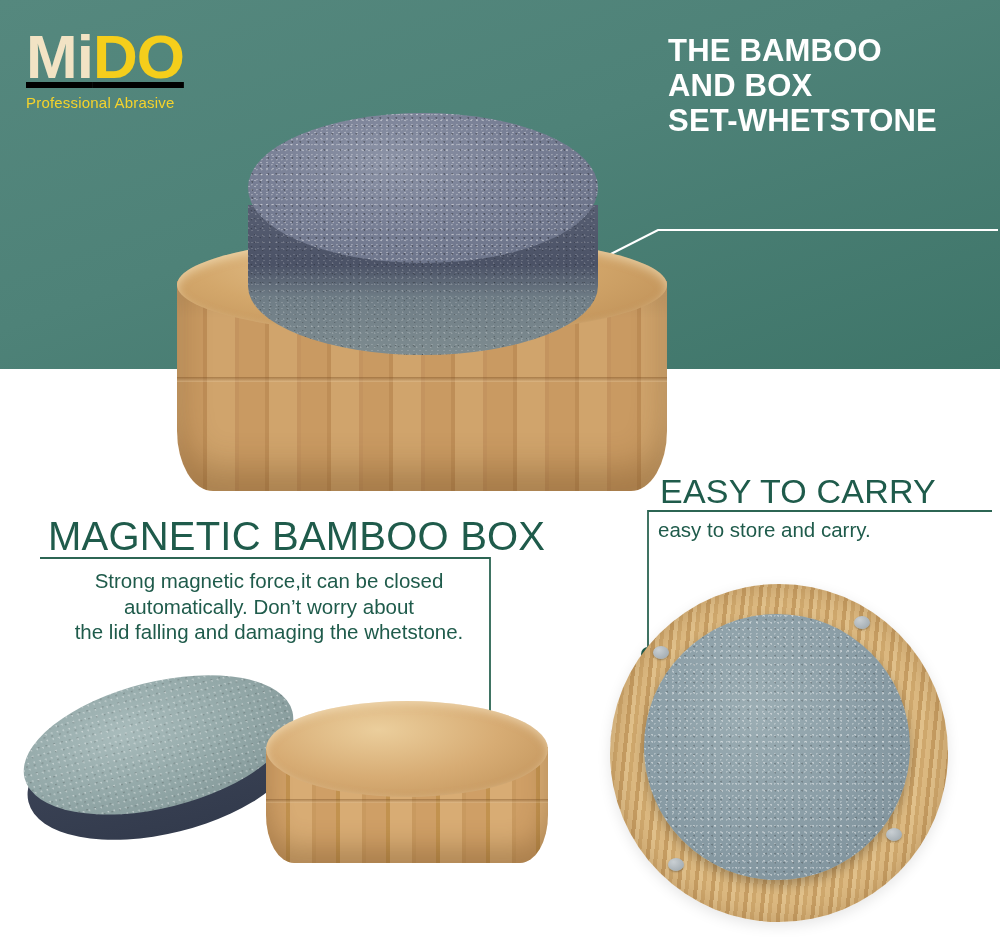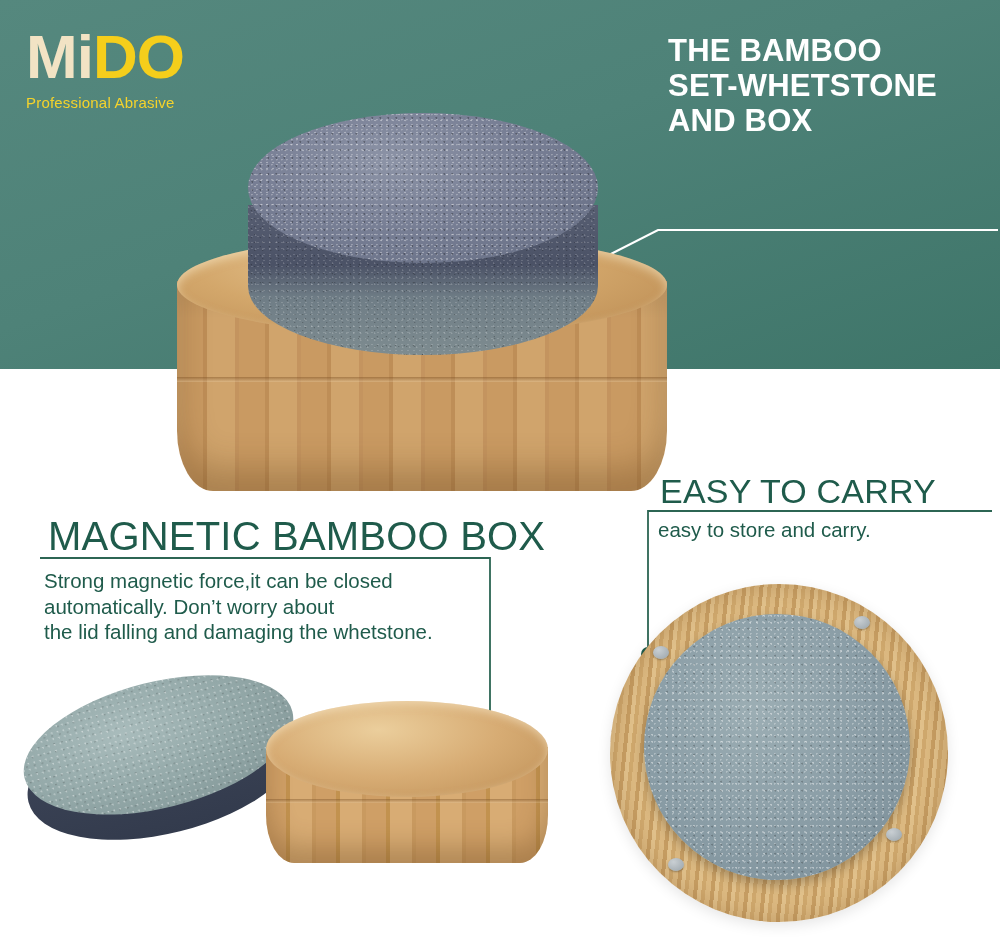--- a/index.html
+++ b/index.html
@@ -13,21 +13,21 @@
   #stage { position:absolute; inset:0; width:1000px; height:937px; background:#ffffff; }
 
   
   .green-band {
     position:absolute; left:0; top:0; width:1000px; height:369px;
     background:linear-gradient(160deg,#55887E 0%,#4E8278 45%,#3E7569 100%);
   }
 
   
   .logo { position:absolute; left:26px; top:26px; width:210px; height:95px; }
-  .logo-word { font-size:62px; font-weight:bold; line-height:62px; letter-spacing:-1px; white-space:nowrap; }
+  .logo-word { font-size:62px; font-weight:bold; line-height:62px; letter-spacing:-1px; white-space:nowrap;text-decoration:underline; }
   .logo-mi { color:#F2E3C4; }
   .logo-do { color:#F5CE1B; }
   .logo-sub {
     color:#F5D32B; font-size:15px; font-weight:500; letter-spacing:.2px;
     margin-top:6px; white-space:nowrap;
   }
 
   
   .headline {
     position:absolute; left:668px; top:33px; width:322px;
@@ -164,21 +164,21 @@
   .m2 { left:258px; top:38px; }
   .m3 { left:290px; top:250px; }
   .m4 { left:72px; top:280px; }
 
   
   .feat-title { color:#1F5B4B; font-weight:normal; letter-spacing:.2px; white-space:nowrap; }
   .feat-body  { color:#1F5B4B; font-size:20.5px; line-height:25.5px; }
   .feat-body div { white-space:nowrap; }
 
   #mag-title { position:absolute; left:48px; top:514px; font-size:40px; }
-  #mag-body  { position:absolute; left:44px; top:568px; width:450px; }
+  #mag-body  { position:absolute; left:44px; top:568px; width:450px;text-align:center; }
 
   #carry-title { position:absolute; left:660px; top:472px; font-size:34px; }
   #carry-body  { position:absolute; left:658px; top:517px; width:330px; }
 
   .lead-mag   { position:absolute; left:40px;  top:548px; width:470px; height:200px; pointer-events:none; }
   .lead-carry { position:absolute; left:640px; top:505px; width:360px; height:165px; pointer-events:none; }
 </style>
 </head>
 <body>
 
@@ -186,22 +186,22 @@
 
   <div class="green-band"></div>
 
   <div class="logo">
     <div class="logo-word"><span class="logo-mi">Mi</span><span class="logo-do">DO</span></div>
     <div class="logo-sub">Professional Abrasive</div>
   </div>
 
   <div class="headline">
     <div>THE BAMBOO</div>
+    <div>AND BOX</div>
     <div>SET-WHETSTONE</div>
-    <div>AND BOX</div>
   </div>
 
   <svg class="lead-top" viewBox="0 0 445 135">
     <polyline points="48,118 103,90 443,90" fill="none" stroke="#FFFFFF" stroke-width="2.2"></polyline>
     <circle cx="48" cy="118" r="6" fill="#FFFFFF"></circle>
   </svg>
 
   <div class="hero">
     <div class="hero-box"></div>
     <div class="hero-box-top"></div>

